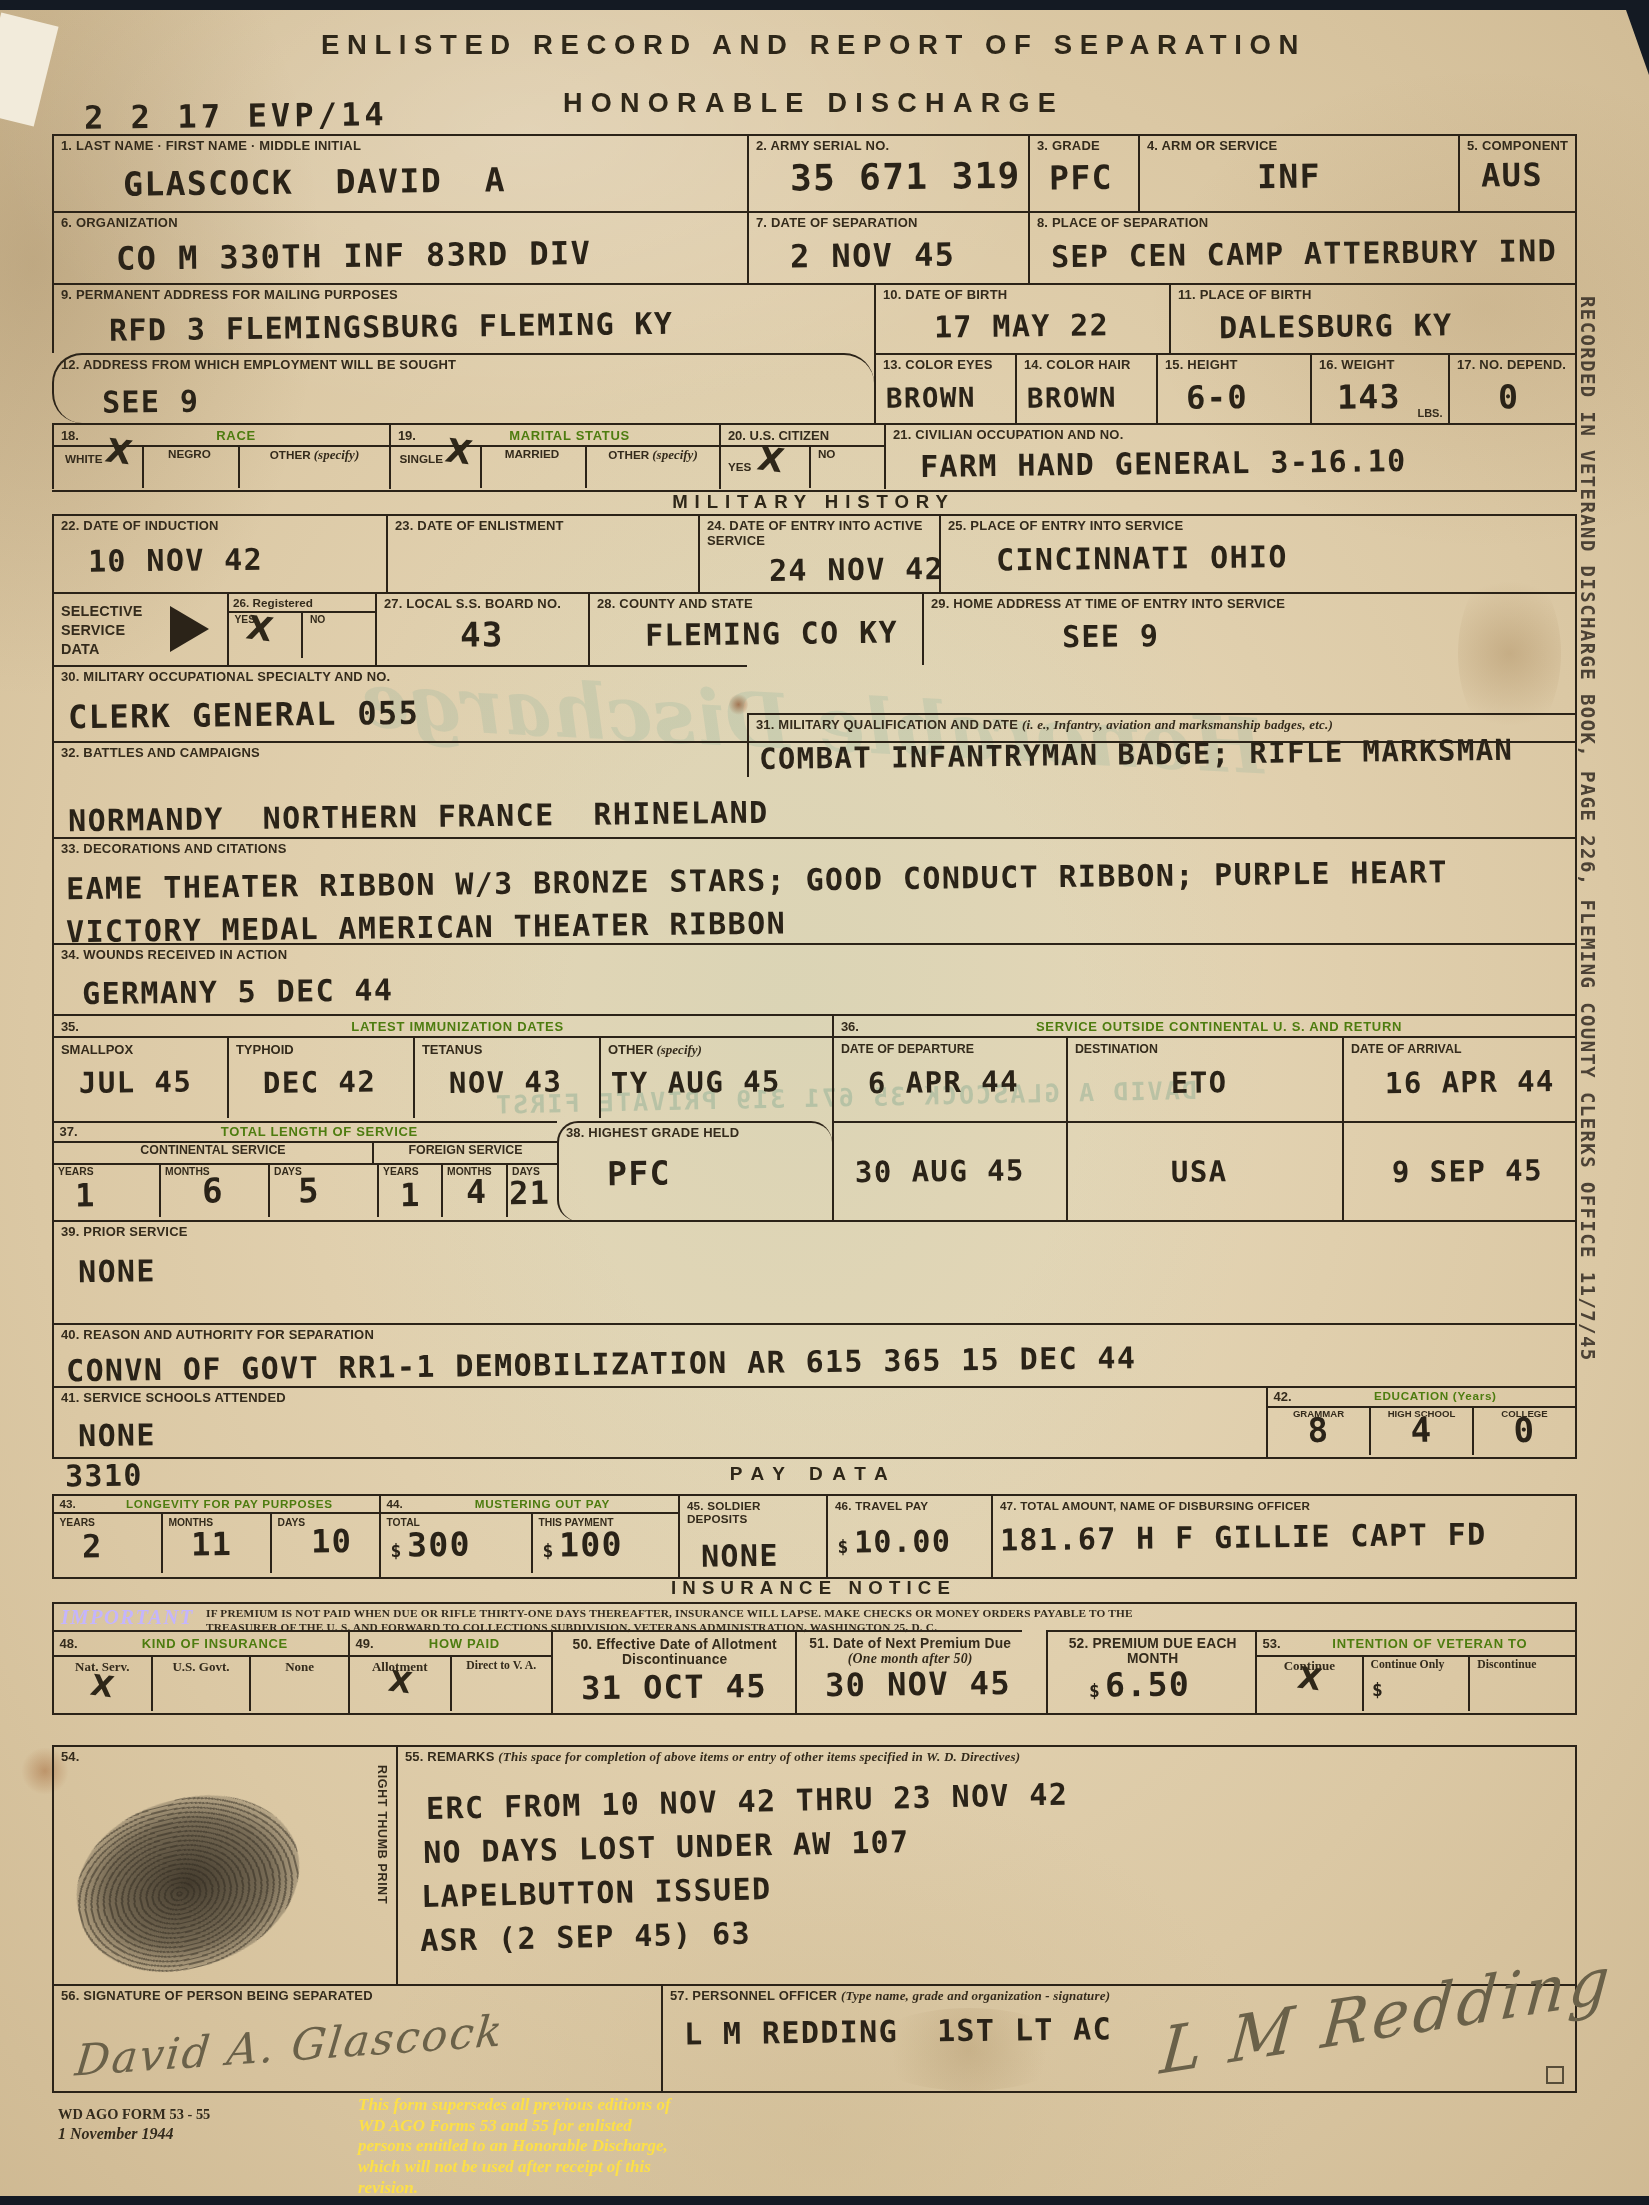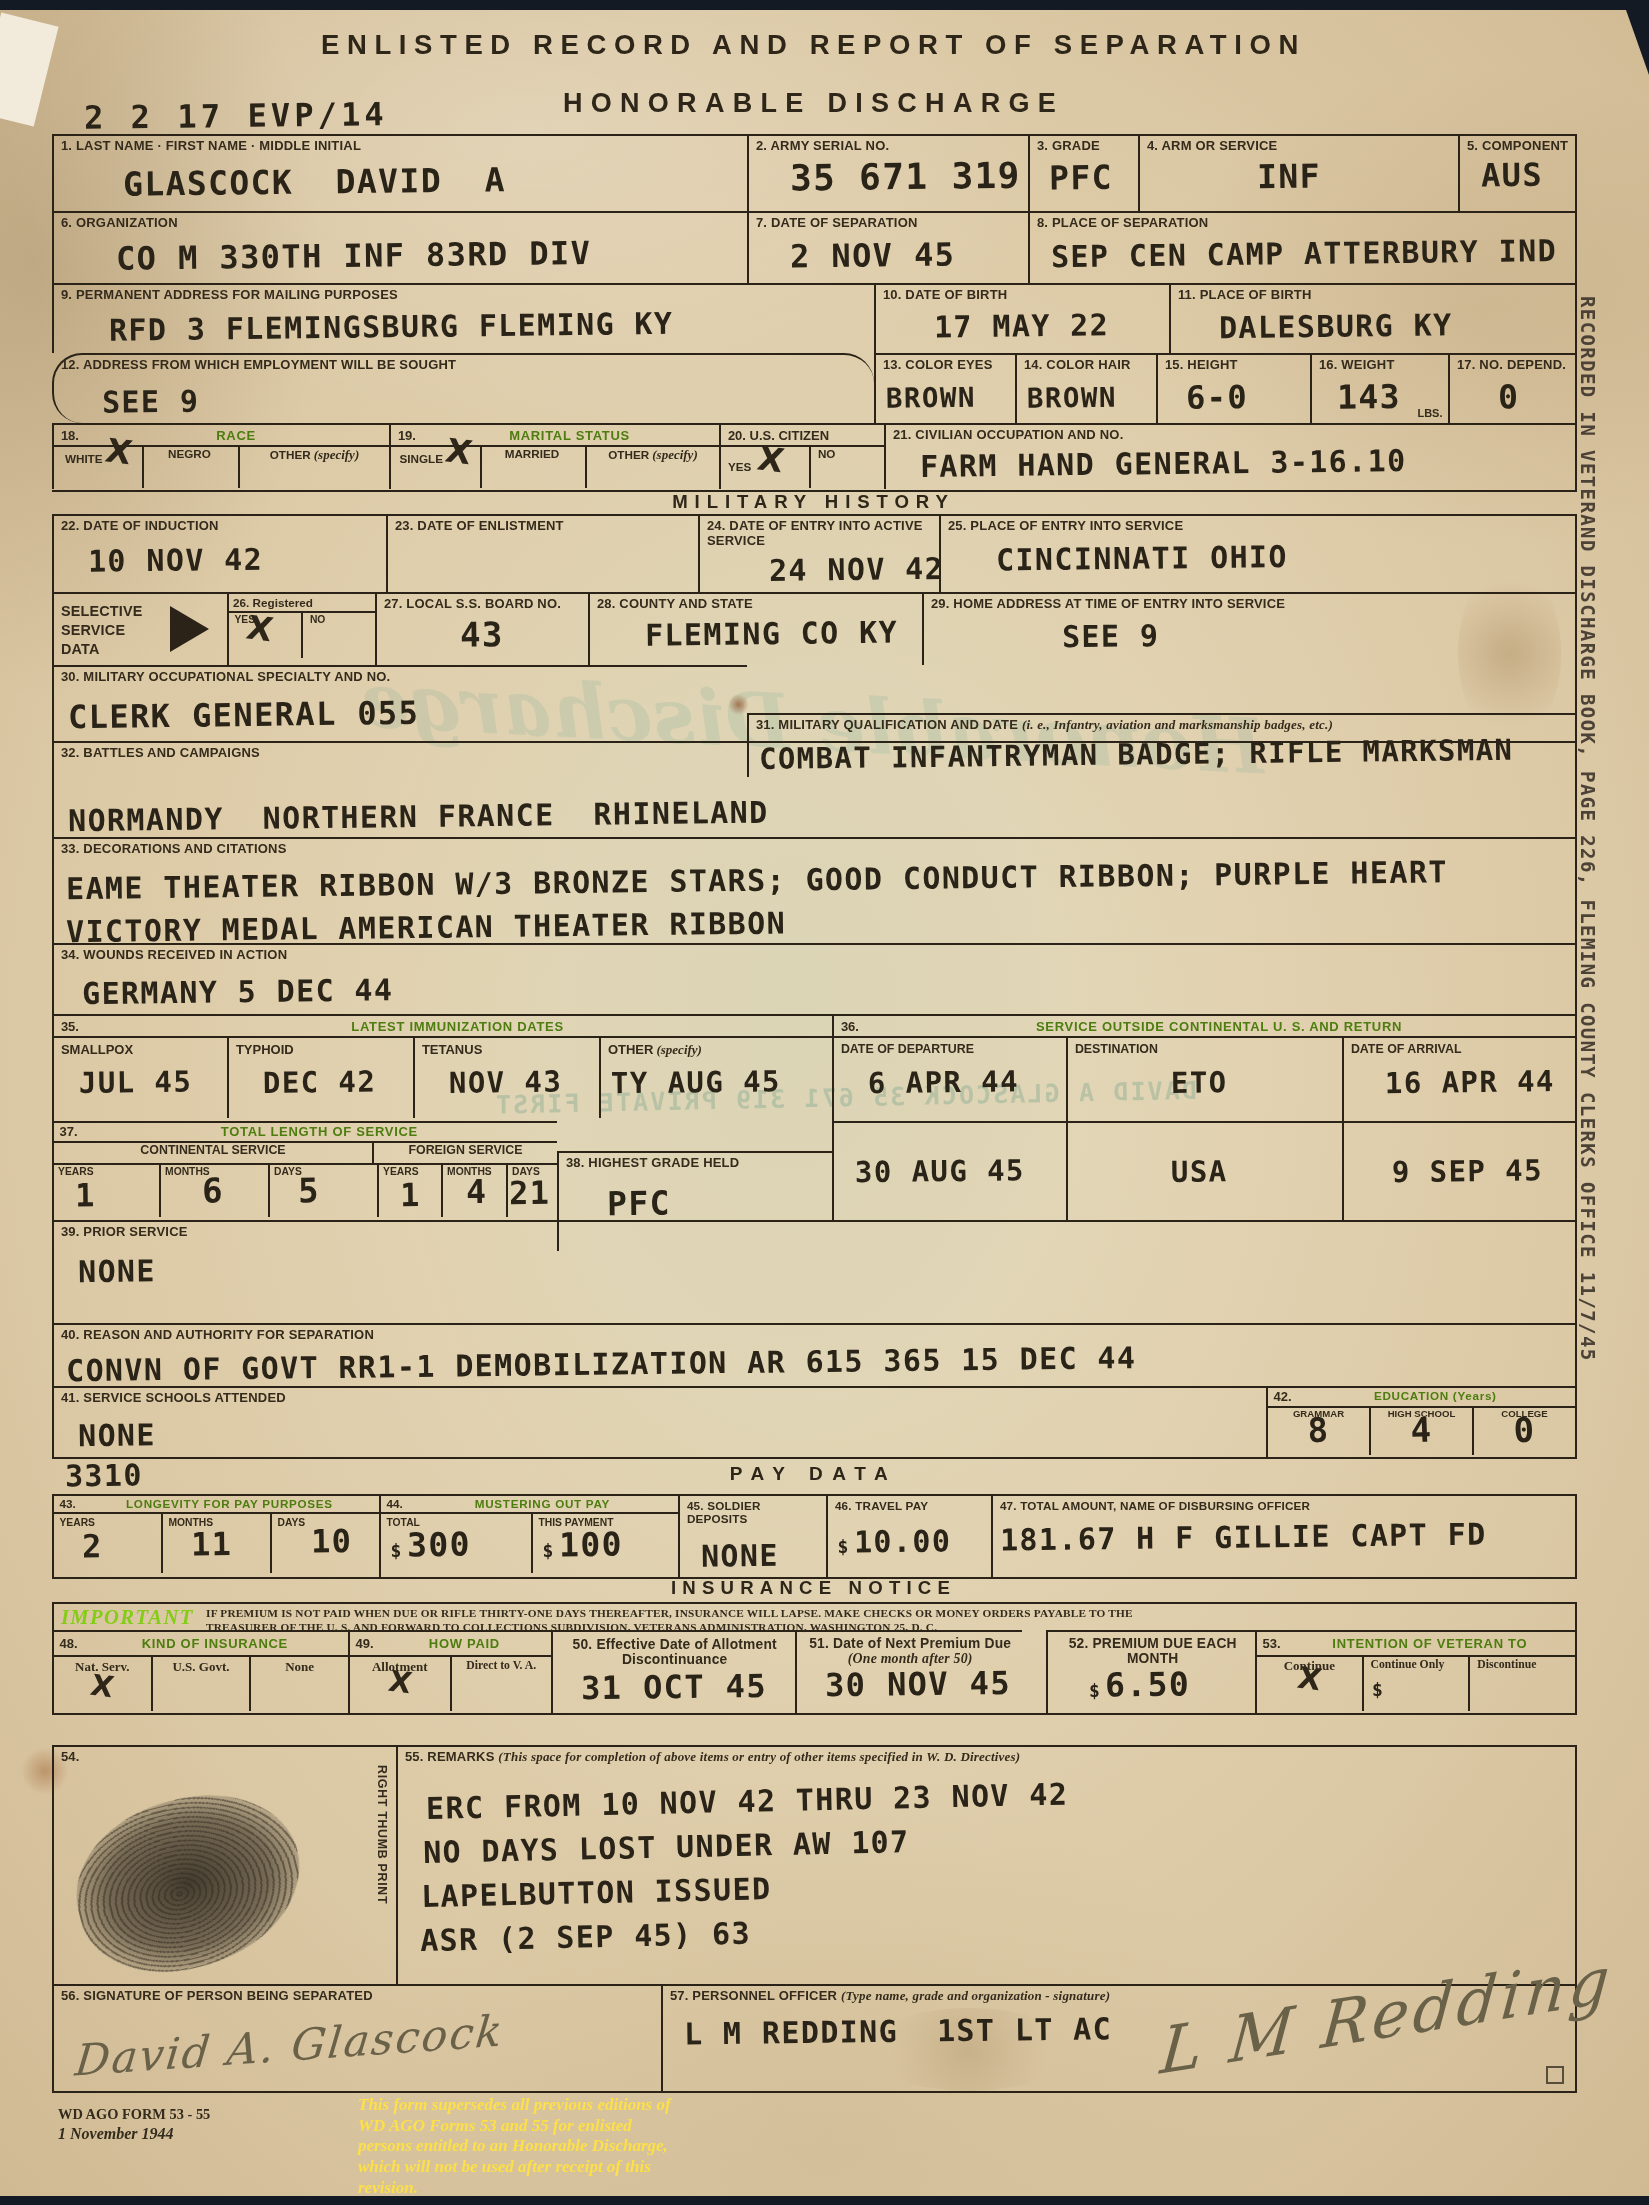--- a/index.html
+++ b/index.html
@@ -60,21 +60,21 @@
   .footer-note{position:absolute;left:358px;top:2095px;width:330px;
     font-family:"Liberation Serif",serif;font-style:italic;font-weight:700;font-size:17px;line-height:1.22;color:#fde047;}
   .form-no{position:absolute;left:58px;top:2106px;font-family:"Liberation Serif",serif;font-weight:700;font-size:14.4px;color:#332b1d;}
   .form-date{position:absolute;left:58px;top:2125px;font-family:"Liberation Serif",serif;font-style:italic;font-weight:700;font-size:16px;color:#332b1d;}
   .bleed-line{position:absolute;left:234px;top:1086px;width:963px;transform:scaleX(-1) rotate(1.2deg);
     font-family:"DejaVu Sans Mono",monospace;font-weight:700;font-size:25px;letter-spacing:2.1px;color:rgba(95,152,130,.30);}
   .bleed-script{position:absolute;left:440px;top:681px;width:825px;transform:scaleX(-1) rotate(-3deg);
     font-family:"DejaVu Serif",serif;font-style:italic;font-weight:700;font-size:76px;color:rgba(88,158,142,.14);white-space:nowrap;}
   .printer-mark{position:absolute;left:1546px;top:2066px;width:13.8px;height:13.8px;border:2.1px solid #2e2719;opacity:.75;}
   .imp{display:flex;gap:12.4px;align-items:flex-start;border-bottom:2.1px solid var(--ink);padding:2.1px 6.9px;}
-  .imp-word{font-family:"Liberation Serif",serif;font-style:italic;font-weight:700;font-size:20.6px;color:#84cc16;letter-spacing:1.4px;}
+  .imp-word{font-family:"Liberation Serif",serif;font-style:italic;font-weight:700;font-size:20.6px;color:#c4b5fd;letter-spacing:1.4px;}
   .imp-lines{flex:1;font-family:"Liberation Serif",serif;font-weight:700;font-size:11.3px;line-height:1.25;color:#332b1d;letter-spacing:0.2px;}
   .r1rule{border-bottom:2.1px solid var(--ink);}
 </style>
 </head>
 <body>
 
 <div class="scan">
   <div class="paper"></div>
   <div class="tear"></div>
   <div class="strip top"></div>
@@ -386,21 +386,21 @@
         <div class="cell" style="flex:0 0 63px;">
           <span class="olbl" style="font-size:10.3px;margin-left:4.1px;">MONTHS</span>
           <div class="val" style="margin:-2.8px 0 0 23.4px;font-size:33px;">4</div>
         </div>
         <div class="cell">
           <span class="olbl" style="font-size:10.3px;margin-left:4.1px;">DAYS</span>
           <span class="val" style="display:inline-block;margin:0 0 0 1.4px;font-size:32px;">21</span>
         </div>
       </div>
     </div>
-    <div class="fbox" style="left:505px;top:637px;width:275px;height:100px;">
+    <div class="fbox" style="left:505px;top:607px;width:275px;height:100px;border-radius:21px;">
       <div class="lbl">38. HIGHEST GRADE HELD</div>
       <div class="val" style="margin:15px 0 0 48px;font-size:33px;">PFC</div>
     </div>
 
     <div class="fbox" style="left:0;top:706px;width:1523px;height:103px;">
       <div class="lbl">39. PRIOR SERVICE</div>
       <div class="val" style="margin:8.3px 0 0 24px;">NONE</div>
     </div>
     <div class="fbox" style="left:0;top:809px;width:1523px;height:63px;">
       <div class="lbl">40. REASON AND AUTHORITY FOR SEPARATION</div>

